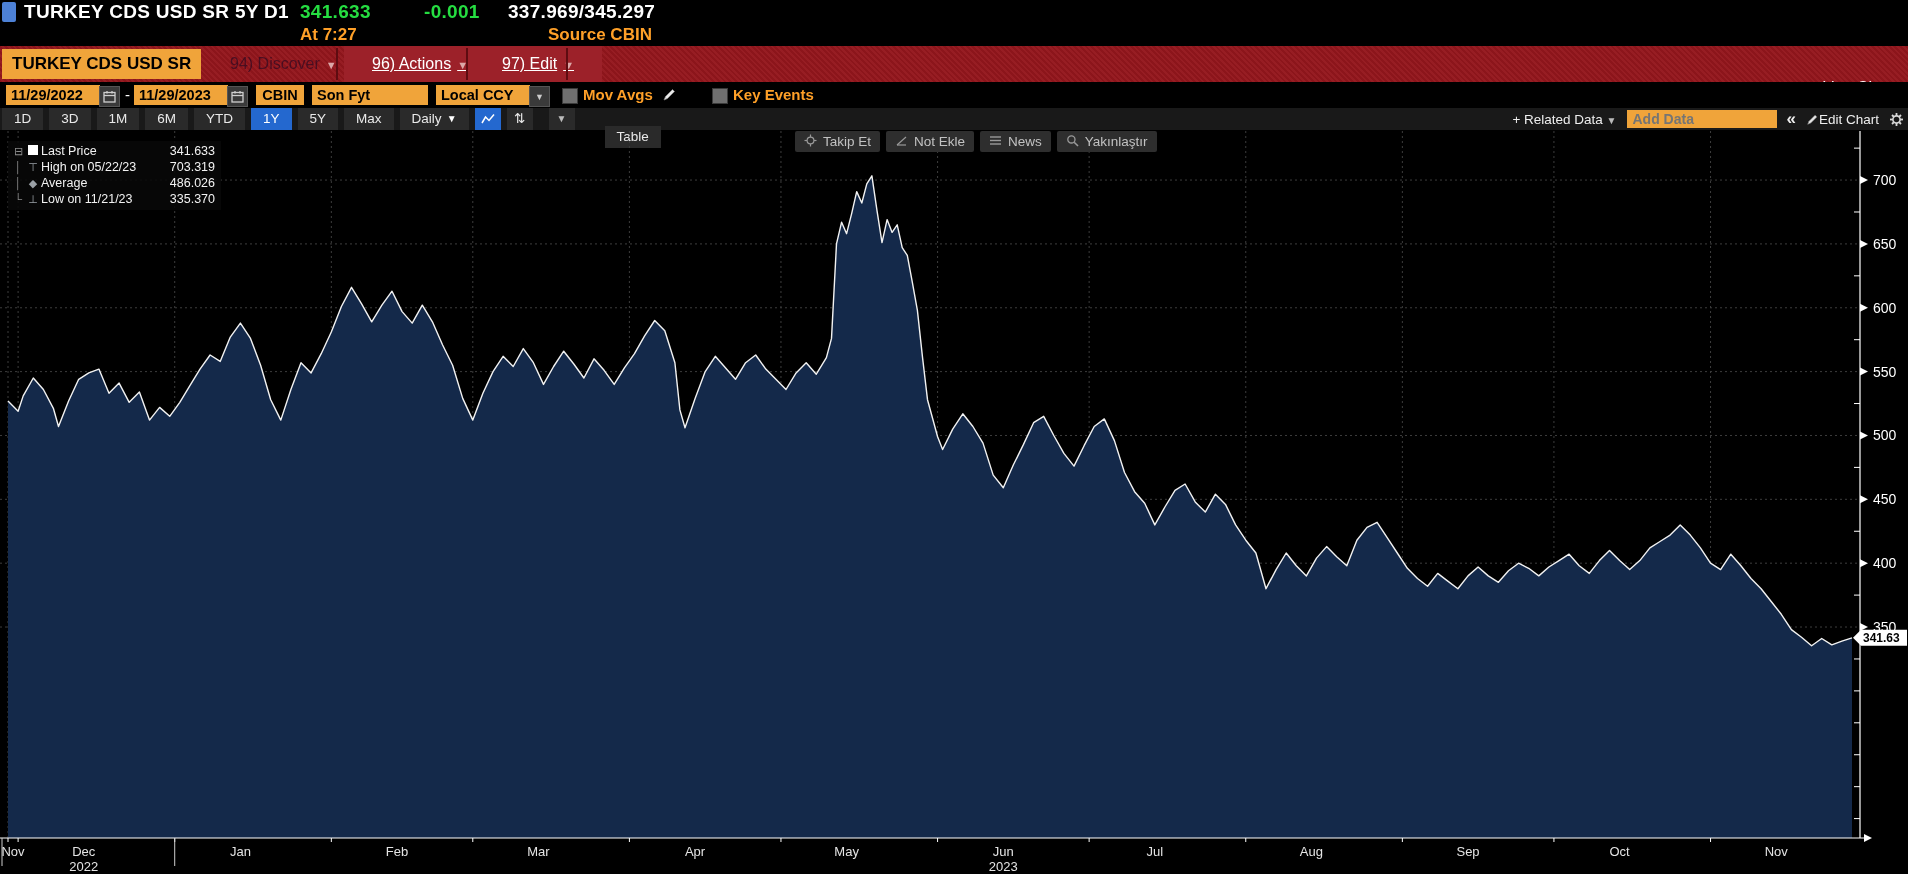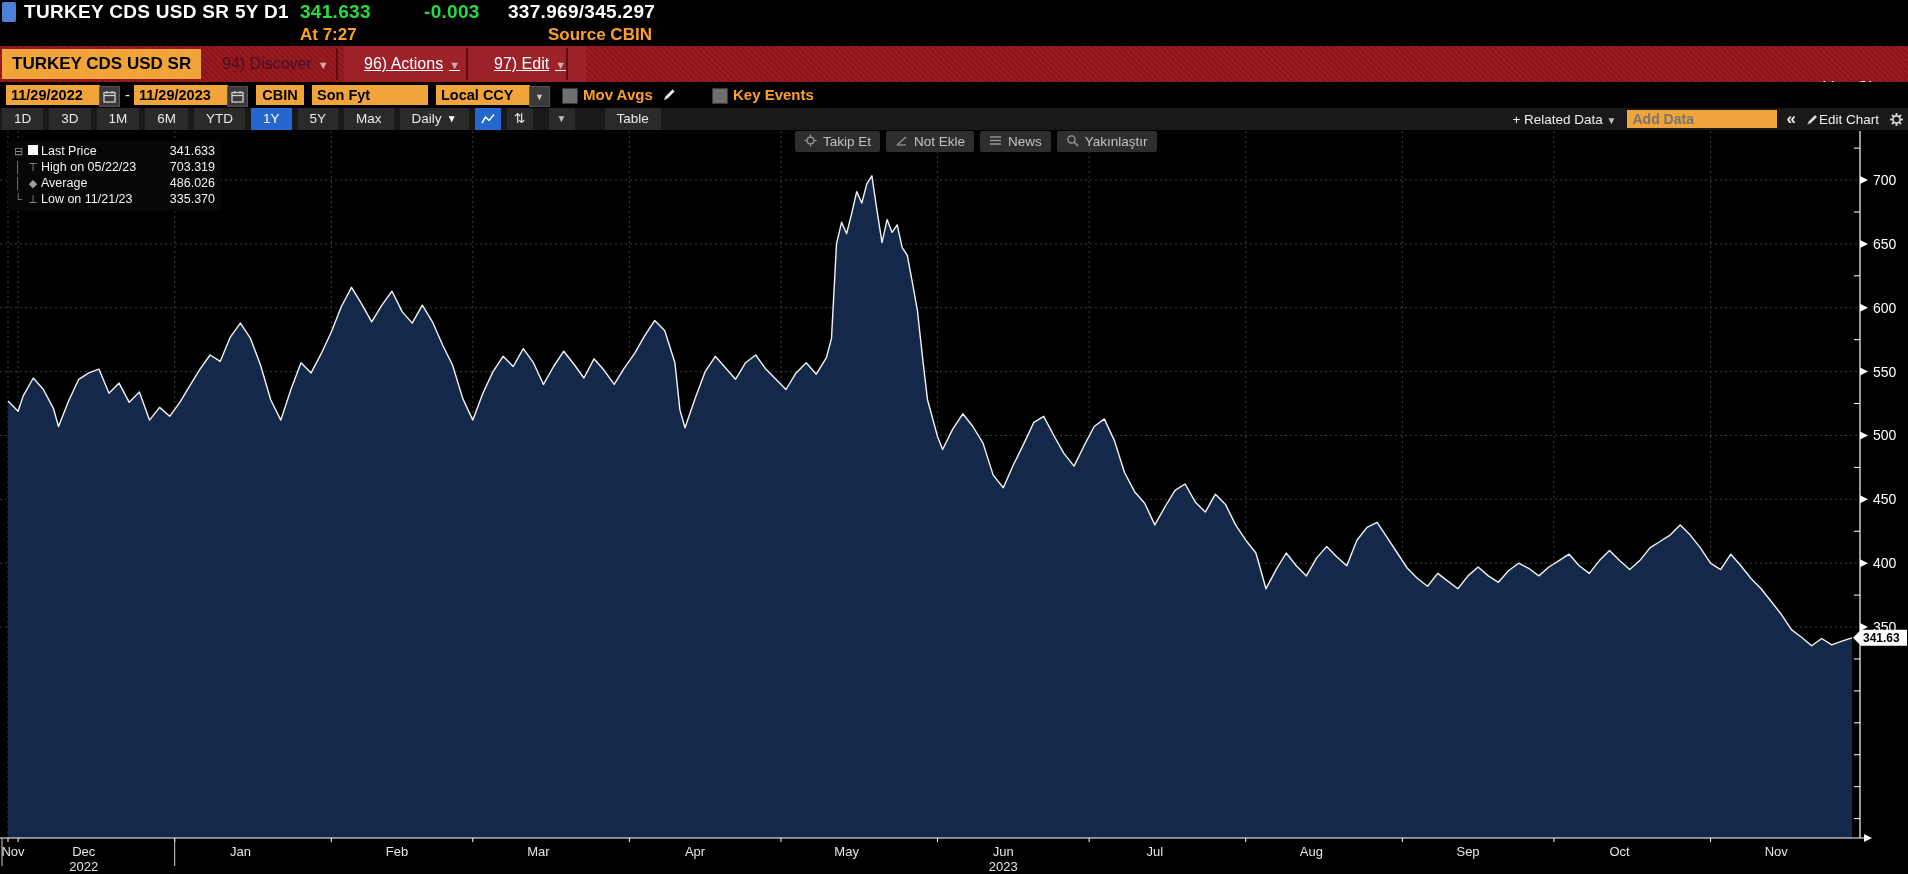--- a/index.html
+++ b/index.html
@@ -15,21 +15,21 @@
   
   .amber{color:#ffa028;}
   #row2{top:24px;left:0;width:1908px;height:22px;}
   .sub{font-size:17px;font-weight:700;top:1px;}
 
   
   #row3{top:46px;left:0;width:1908px;height:36px;
         background:repeating-linear-gradient(45deg,#8c151b 0 2px,#971d23 2px 4px);}
   .secbox{left:2px;top:3px;height:30px;line-height:30px;padding:0 10px;background:#f0a43a;
           color:#000;font-size:17px;font-weight:700;white-space:nowrap;}
-  .menu-item{top:0;height:36px;line-height:36px;font-size:16px;white-space:nowrap;padding:0 20px;}
+  .menu-item{top:0;height:36px;line-height:36px;font-size:16px;white-space:nowrap;padding:0 28px;}
   .menu-dim{color:rgba(15,5,35,.55);}
   .menu-lit{color:#fff;background:#9c2129;text-decoration:underline;}
   .menu-caret{font-size:11px;color:#dba8a8;margin-left:6px;}
   .menu-sep{top:2px;width:2px;height:32px;background:#5e0c11;}
   #line-chart-label{right:12px;top:0;height:36px;line-height:36px;font-size:16px;color:#fff;margin-top:24px;}
 
   
   #row4{top:82px;left:0;width:1908px;height:26px;background:#000;}
   .field{top:3px;height:20px;line-height:20px;background:#f0a43a;color:#000;
          font-size:14.5px;font-weight:700;padding:0 5px;white-space:nowrap;}
@@ -67,21 +67,21 @@
 </style>
 </head>
 <body>
 
 <div id="screen">
 
   <div id="row1" class="abs">
     <div class="abs blue-sq"></div>
     <div class="abs hdr" style="left:24px;">TURKEY CDS USD SR 5Y D1</div>
     <div class="abs hdr green" style="left:300px;">341.633</div>
-    <div class="abs hdr green" style="left:424px;">-0.003</div>
+    <div class="abs hdr green" style="left:424px;">-0.001</div>
     <div class="abs hdr" style="left:508px;font-weight:600;">337.969/345.297</div>
   </div>
 
   <div id="row2" class="abs">
     <div class="abs sub amber" style="left:300px;">At 7:27</div>
     <div class="abs sub amber" style="left:548px;">Source CBIN</div>
   </div>
 
   <div id="row3" class="abs">
     <div class="abs secbox">TURKEY CDS USD SR</div>
@@ -147,21 +147,21 @@
         </div>
         <div class="pbtn icon-btn active">
           <svg width="14" height="12" viewBox="0 0 14 12">
             <polyline points="1,10 4.5,4 8,7.5 13,1.5" fill="none" stroke="#fff" stroke-width="1.5"></polyline>
           </svg>
         </div>
         <div class="pbtn icon-btn">⇅</div>
         <div class="pbtn icon-btn" style="margin-left: 10px;">
           <span class="dcaret" style="color:#bbb">▼</span>
         </div>
-        <div class="pbtn" style="margin-left: 24px;">Table</div>
+        <div class="pbtn" style="margin-left: 24px; margin-top: 18px;">Table</div>
       </div>
     <div id="right-cluster" class="abs">
       <span class="rc-text"><span>+ Related Data</span> <span style="font-size:10px;color:#bbb;">▼</span></span>
       <input id="add-data" placeholder="Add Data" style="">
       <span class="rc-text" style="font-size:17px;font-weight:700;">«</span>
       <span class="rc-text" style="display:flex;align-items:center;">
         <svg width="13" height="13" viewBox="0 0 15 15">
             <path d="M2 13 L3.5 9.5 L10.5 2.5 L12.5 4.5 L5.5 11.5 Z" fill="#e8e8e8" stroke="#888" stroke-width=".7"></path>
           </svg>
         <span>Edit Chart</span>

